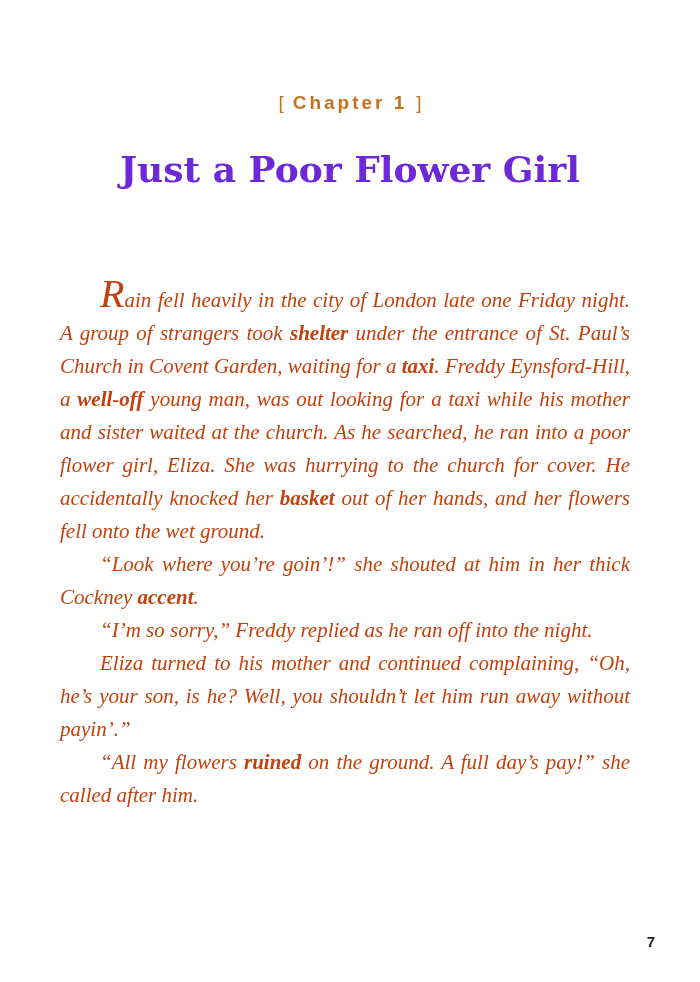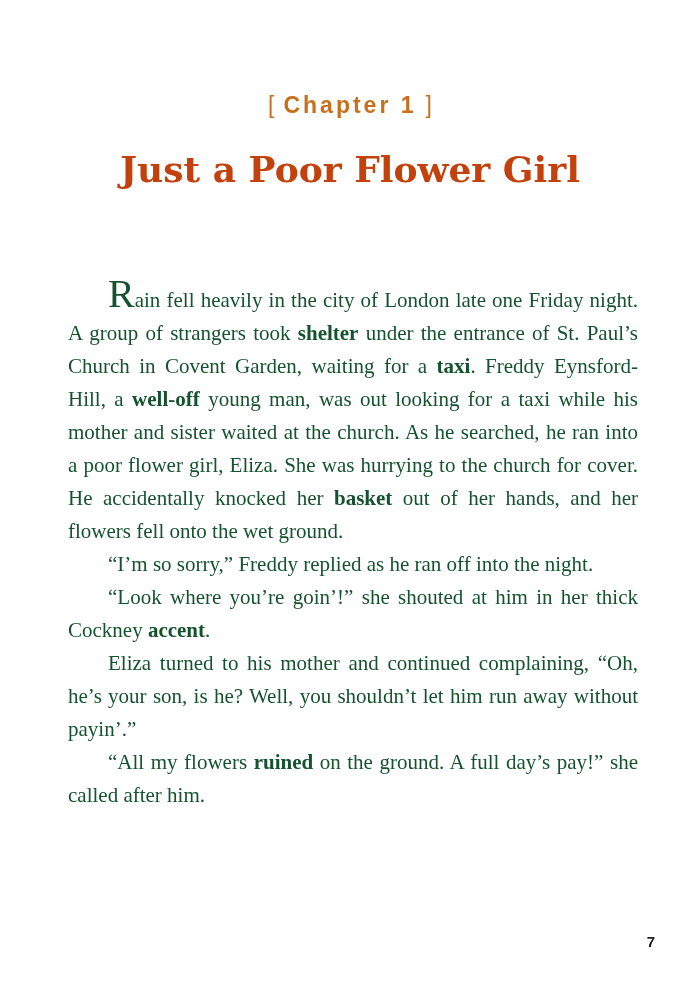--- a/index.html
+++ b/index.html
@@ -17,21 +17,21 @@
     overflow: hidden;
   }
   .chapter-label {
     position: absolute;
     top: 92px;
     left: 0;
     width: 100%;
     text-align: center;
     font-family: "Liberation Sans", sans-serif;
     font-weight: bold;
-    font-size: 23px;
+    font-size: 19px;
     letter-spacing: 3px;
   }
   .chapter-label .bracket {
     font-weight: normal;
     letter-spacing: 0;
   }
   .chapter-label .label-text {
     margin: 0 9px;
   }
   .title {
@@ -42,28 +42,29 @@
     margin: 0;
     text-align: center;
     font-family: "DejaVu Serif", serif;
     font-weight: bold;
     font-size: 36px;
     line-height: 1.15;
     letter-spacing: 0px;
   }
   .body-text {
     position: absolute;
-    left: 68px;
+    left: 60px;
     top: 284px;
     width: 570px;
     font-family: "Liberation Serif", serif;
     font-size: 21px;
     line-height: 33px;
-    color: #14532d;
+    color: #c2410c;
     text-align: justify;
+    font-style: italic;
   }
   .body-text p {
     margin: 0;
     text-indent: 40px;
   }
   .body-text b {
     font-weight: bold;
   }
   .dropcap {
     font-size: 40px;
@@ -81,25 +82,25 @@
 </style>
 </head>
 <body>
 
 <div class="page">
 
   <div class="chapter-label" style="color: rgb(200, 112, 30);">
     <span class="bracket">[</span><span class="label-text">Chapter 1</span><span class="bracket">]</span>
   </div>
 
-  <h1 class="title" style="color: #c2410c;">Just a Poor Flower Girl</h1>
+  <h1 class="title" style="color: #6d28d9;">Just a Poor Flower Girl</h1>
 
   <div class="body-text" id="body-text">
       <p><span class="dropcap">R</span><span>ain fell heavily in the city of London late one Friday night. A group of strangers took </span><b>shelter</b><span> under the entrance of St. Paul’s Church in Covent Garden, waiting for a </span><b>taxi</b><span>. Freddy Eynsford-Hill, a </span><b>well-off</b><span> young man, was out looking for a taxi while his mother and sister waited at the church. As he searched, he ran into a poor flower girl, Eliza. She was hurrying to the church for cover. He accidentally knocked her </span><b>basket</b><span> out of her hands, and her flowers fell onto the wet ground.</span></p>
+      <p><span>“Look where you’re goin’!” she shouted at him in her thick Cockney </span><b>accent</b><span>.</span></p>
       <p><span>“I’m so sorry,” Freddy replied as he ran off into the night.</span></p>
-      <p><span>“Look where you’re goin’!” she shouted at him in her thick Cockney </span><b>accent</b><span>.</span></p>
       <p><span>Eliza turned to his mother and continued complaining, “Oh, he’s your son, is he? Well, you shouldn’t let him run away without payin’.”</span></p>
       <p><span>“All my flowers </span><b>ruined</b><span> on the ground. A full day’s pay!” she called after him.</span></p>
     </div>
 
   <div class="page-number">7</div>
 
 </div>
 
 </body></html>

